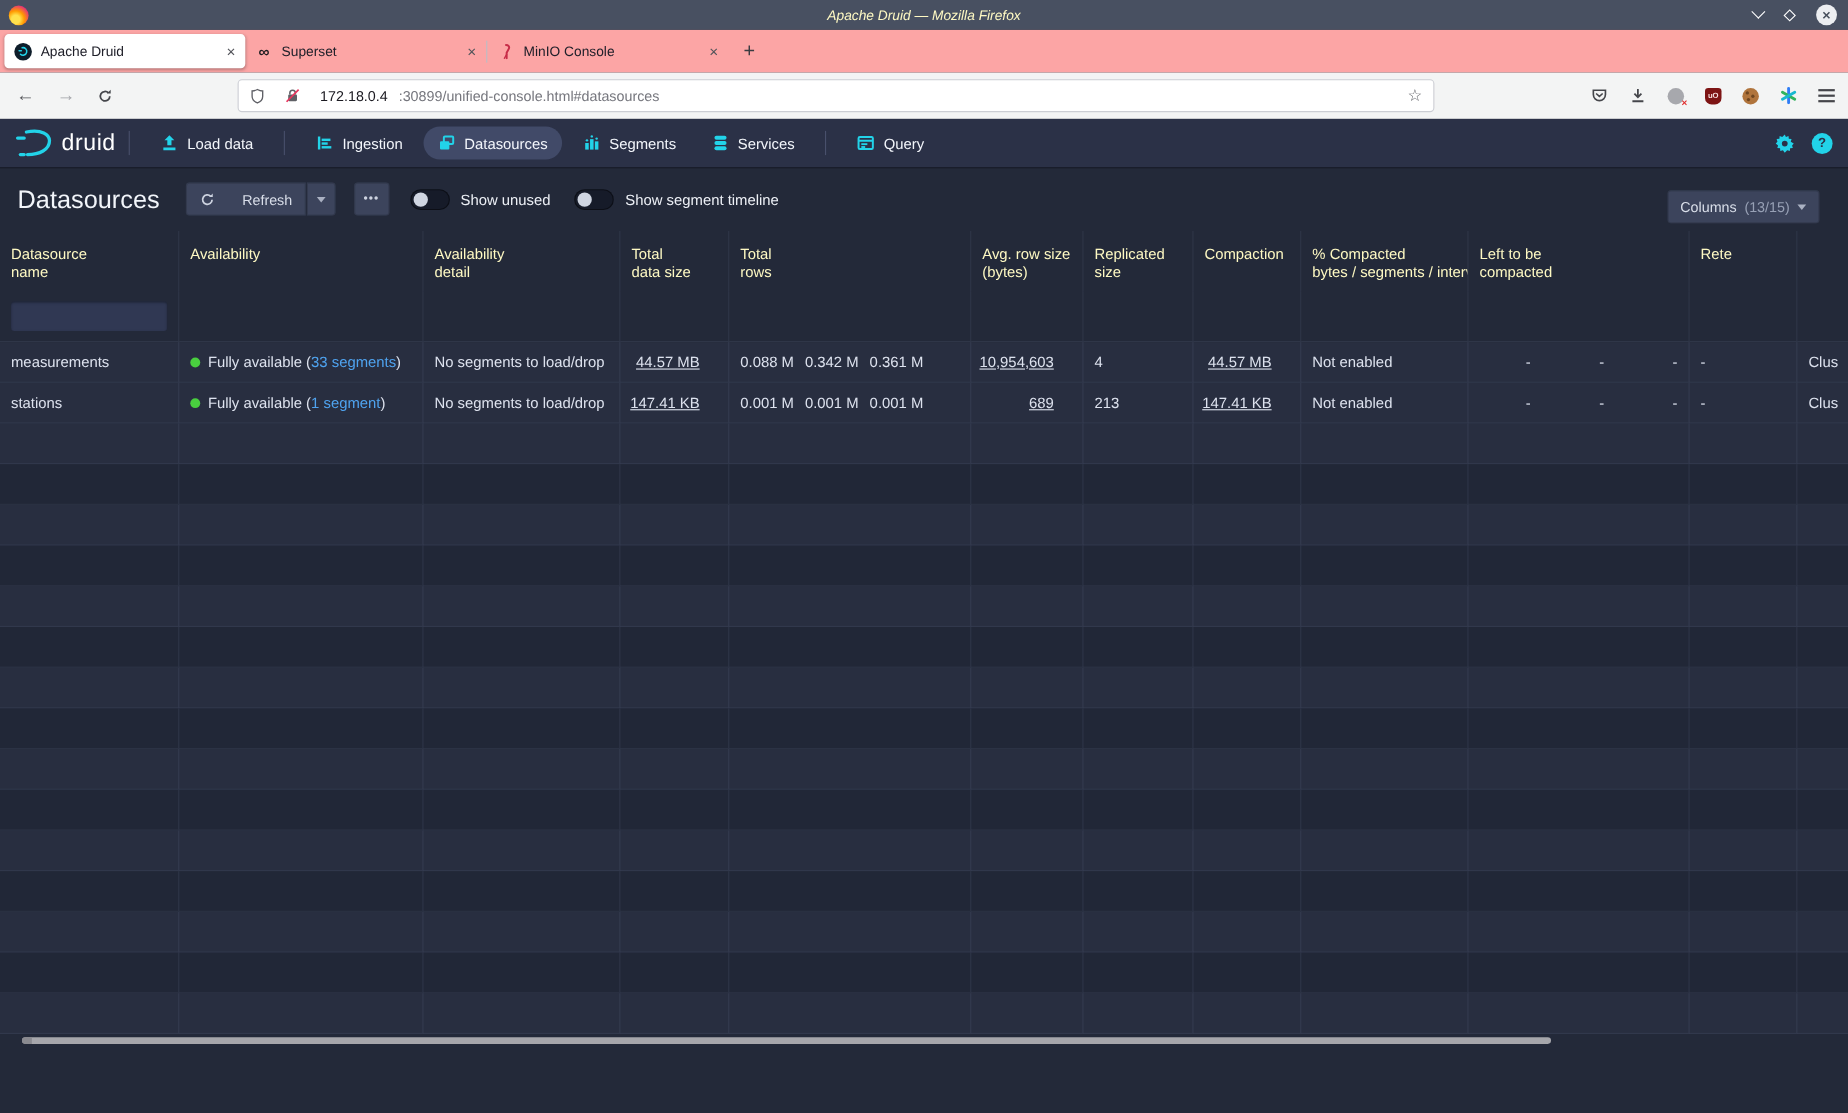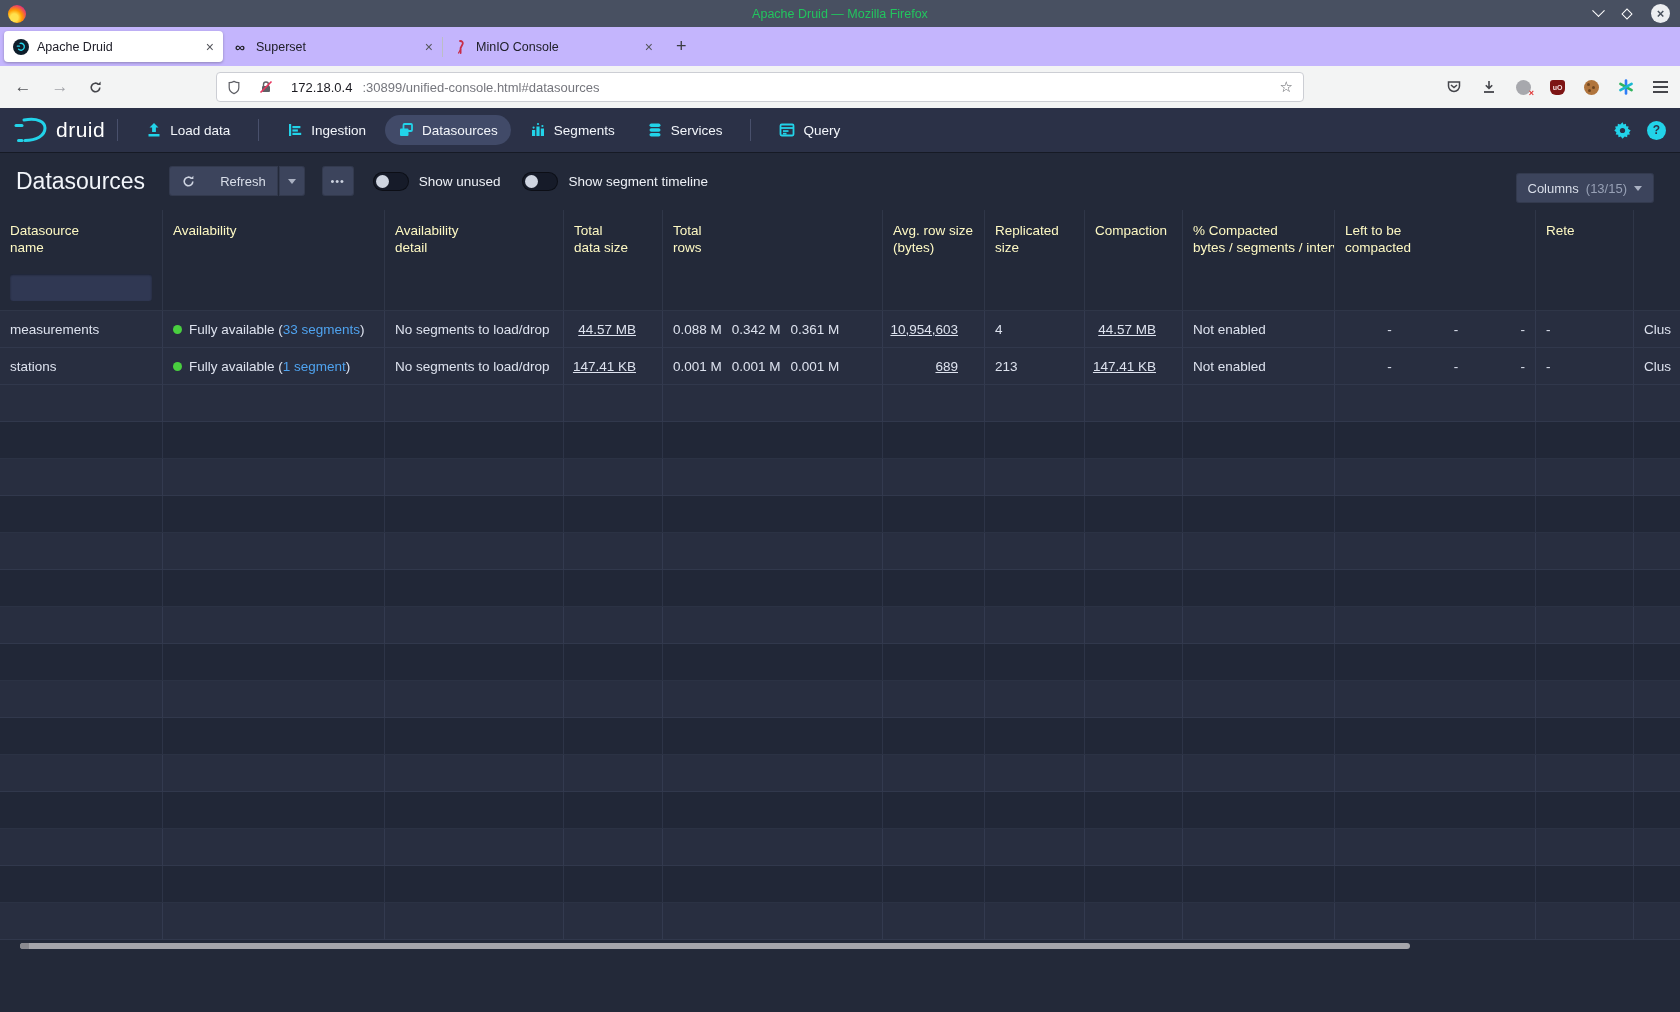--- a/index.html
+++ b/index.html
@@ -3,30 +3,30 @@
 <meta charset="utf-8">
 <style>
   * { margin:0; padding:0; box-sizing:border-box; }
   html,body { width:1680px; height:1012px; overflow:hidden; }
   body { font-family:"Liberation Sans","DejaVu Sans",sans-serif; background:#232939; }
 
   
   .titlebar { height:27px; background:#485061; display:flex; align-items:center; position:relative; }
   .ff-logo { width:18px; height:18px; border-radius:50%; margin-left:8px;
     background:radial-gradient(circle at 35% 70%, #ffe14d 0 22%, #ff9a00 45%, #e8406a 72%, #b5007f 100%); }
-  .win-title { position:absolute; left:0; right:0; text-align:center; color:#22c55e; font-size:12.5px; }
+  .win-title { position:absolute; left:0; right:0; text-align:center; color:#fef9c3; font-size:12.5px;font-style:italic; }
   .win-controls { margin-left:auto; display:flex; align-items:center; gap:20px; margin-right:10px; z-index:2; }
   .chev-down { width:9px; height:9px; border-right:1.6px solid #fff; border-bottom:1.6px solid #fff;
     transform:rotate(45deg) translate(-2px,-2px); }
   .diamond { width:8px; height:8px; border:1.4px solid #fff; transform:rotate(45deg); }
   .close-circle { width:19px; height:19px; border-radius:50%; background:#eceef1; color:#474f5c;
     font-size:13px; font-weight:bold; display:flex; align-items:center; justify-content:center; line-height:1; }
 
   
-  .tabbar { height:39px; background:#c4b5fd; display:flex; align-items:center; padding-left:4px; }
+  .tabbar { height:39px; background:#fca5a5; display:flex; align-items:center; padding-left:4px; }
   .tab { width:219px; height:31px; display:flex; align-items:center; padding:0 9px; font-size:12.5px; color:#20202a; position:relative; }
   .tab.active { background:#fff; border-radius:4px; box-shadow:0 1px 3px rgba(0,0,0,.28); }
   .tab-sep { width:1px; height:20px; background:#bbbec5; }
   .favicon { width:16px; height:16px; margin-right:8px; flex:none; display:flex; align-items:center; justify-content:center; }
   .fav-druid { border-radius:50%; background:#0e1d2a; }
   .fav-superset { font-weight:bold; font-size:14px; color:#1b1b1f; }
   .tab-label { flex:1; overflow:hidden; white-space:nowrap; }
   .tab-close { color:#54555b; font-size:14px; margin-left:6px; }
   .newtab-btn { font-size:18px; color:#3a3b41; margin-left:14px; }
 

